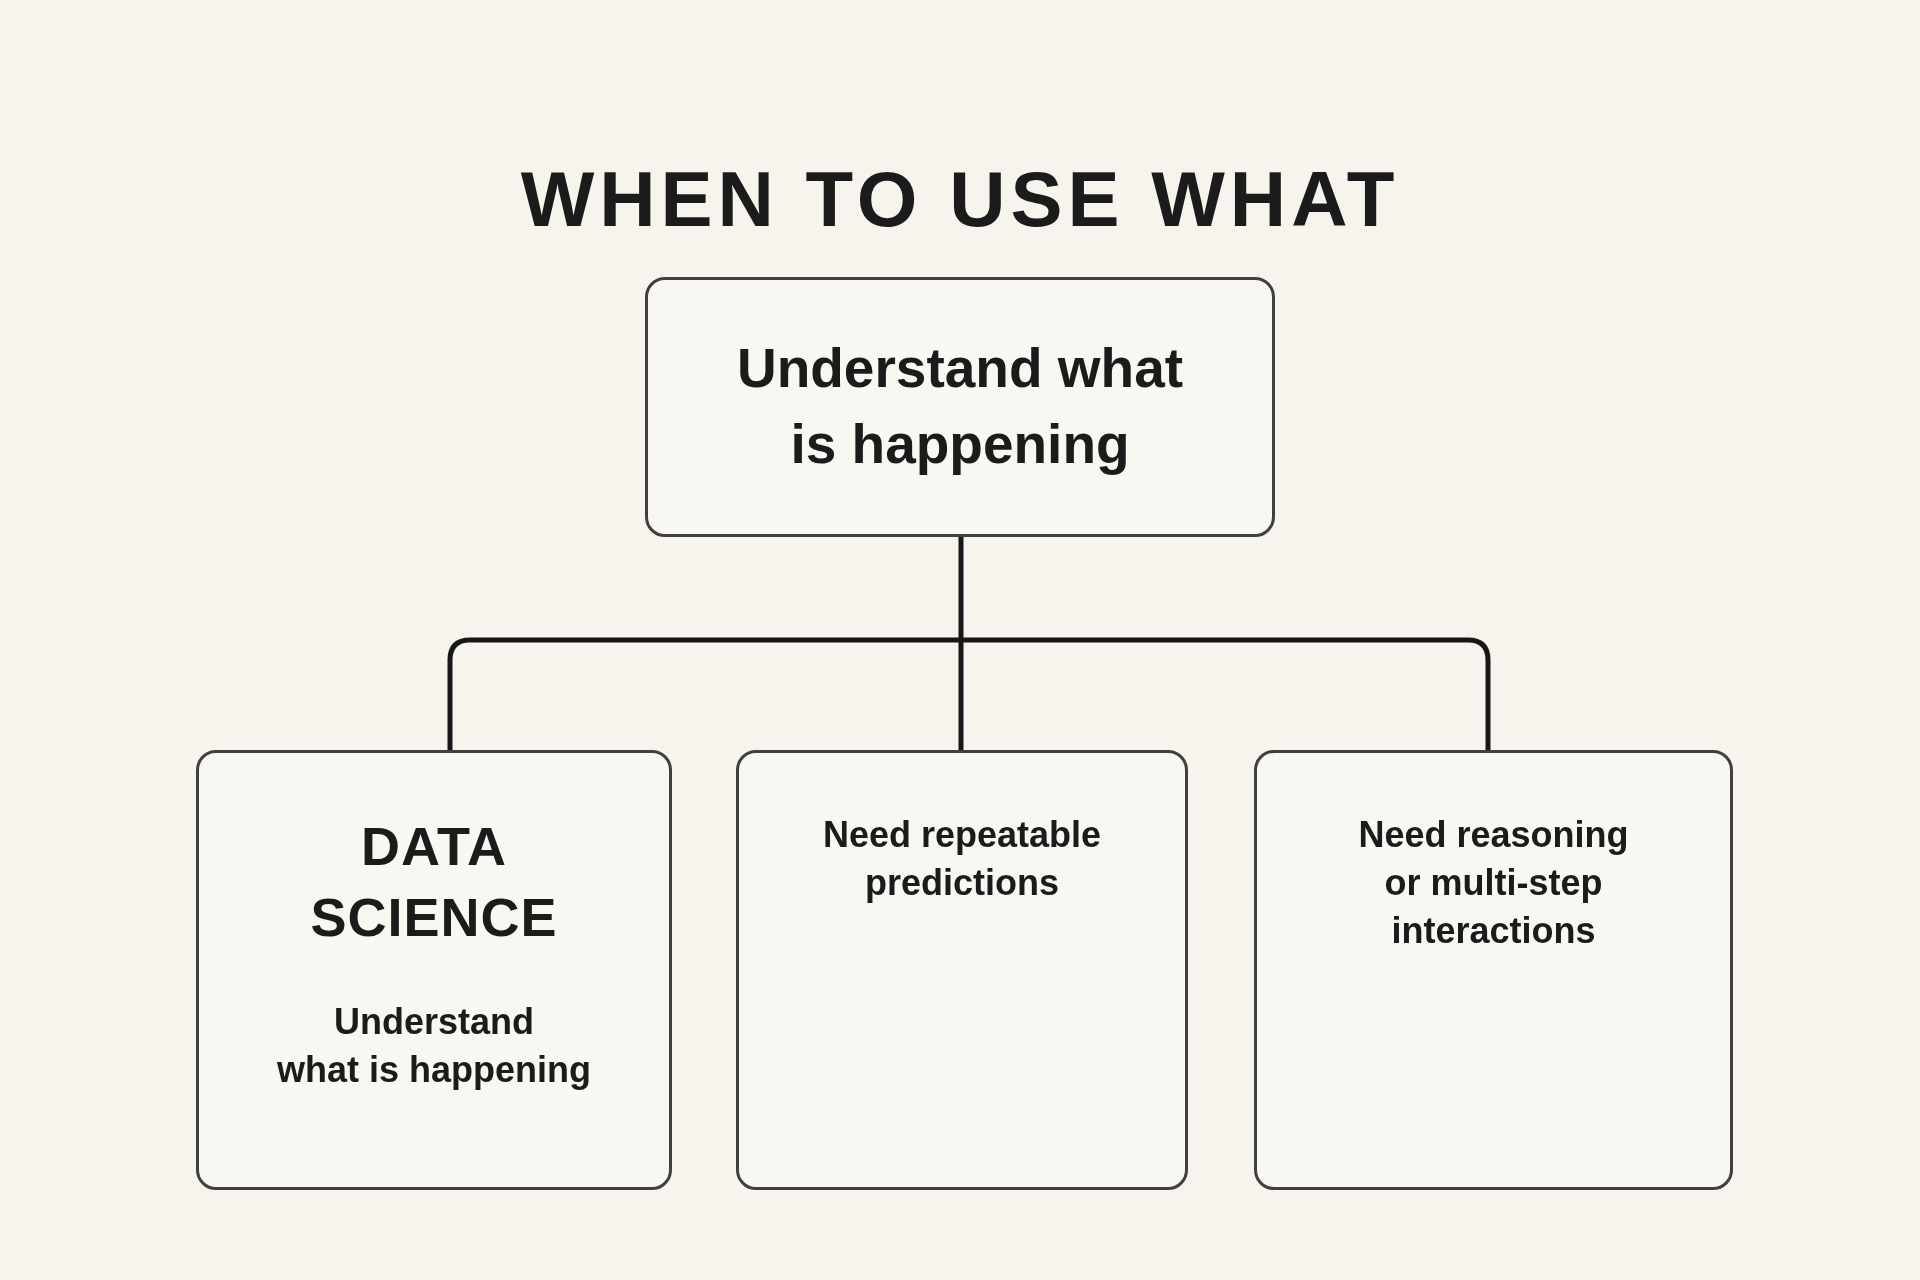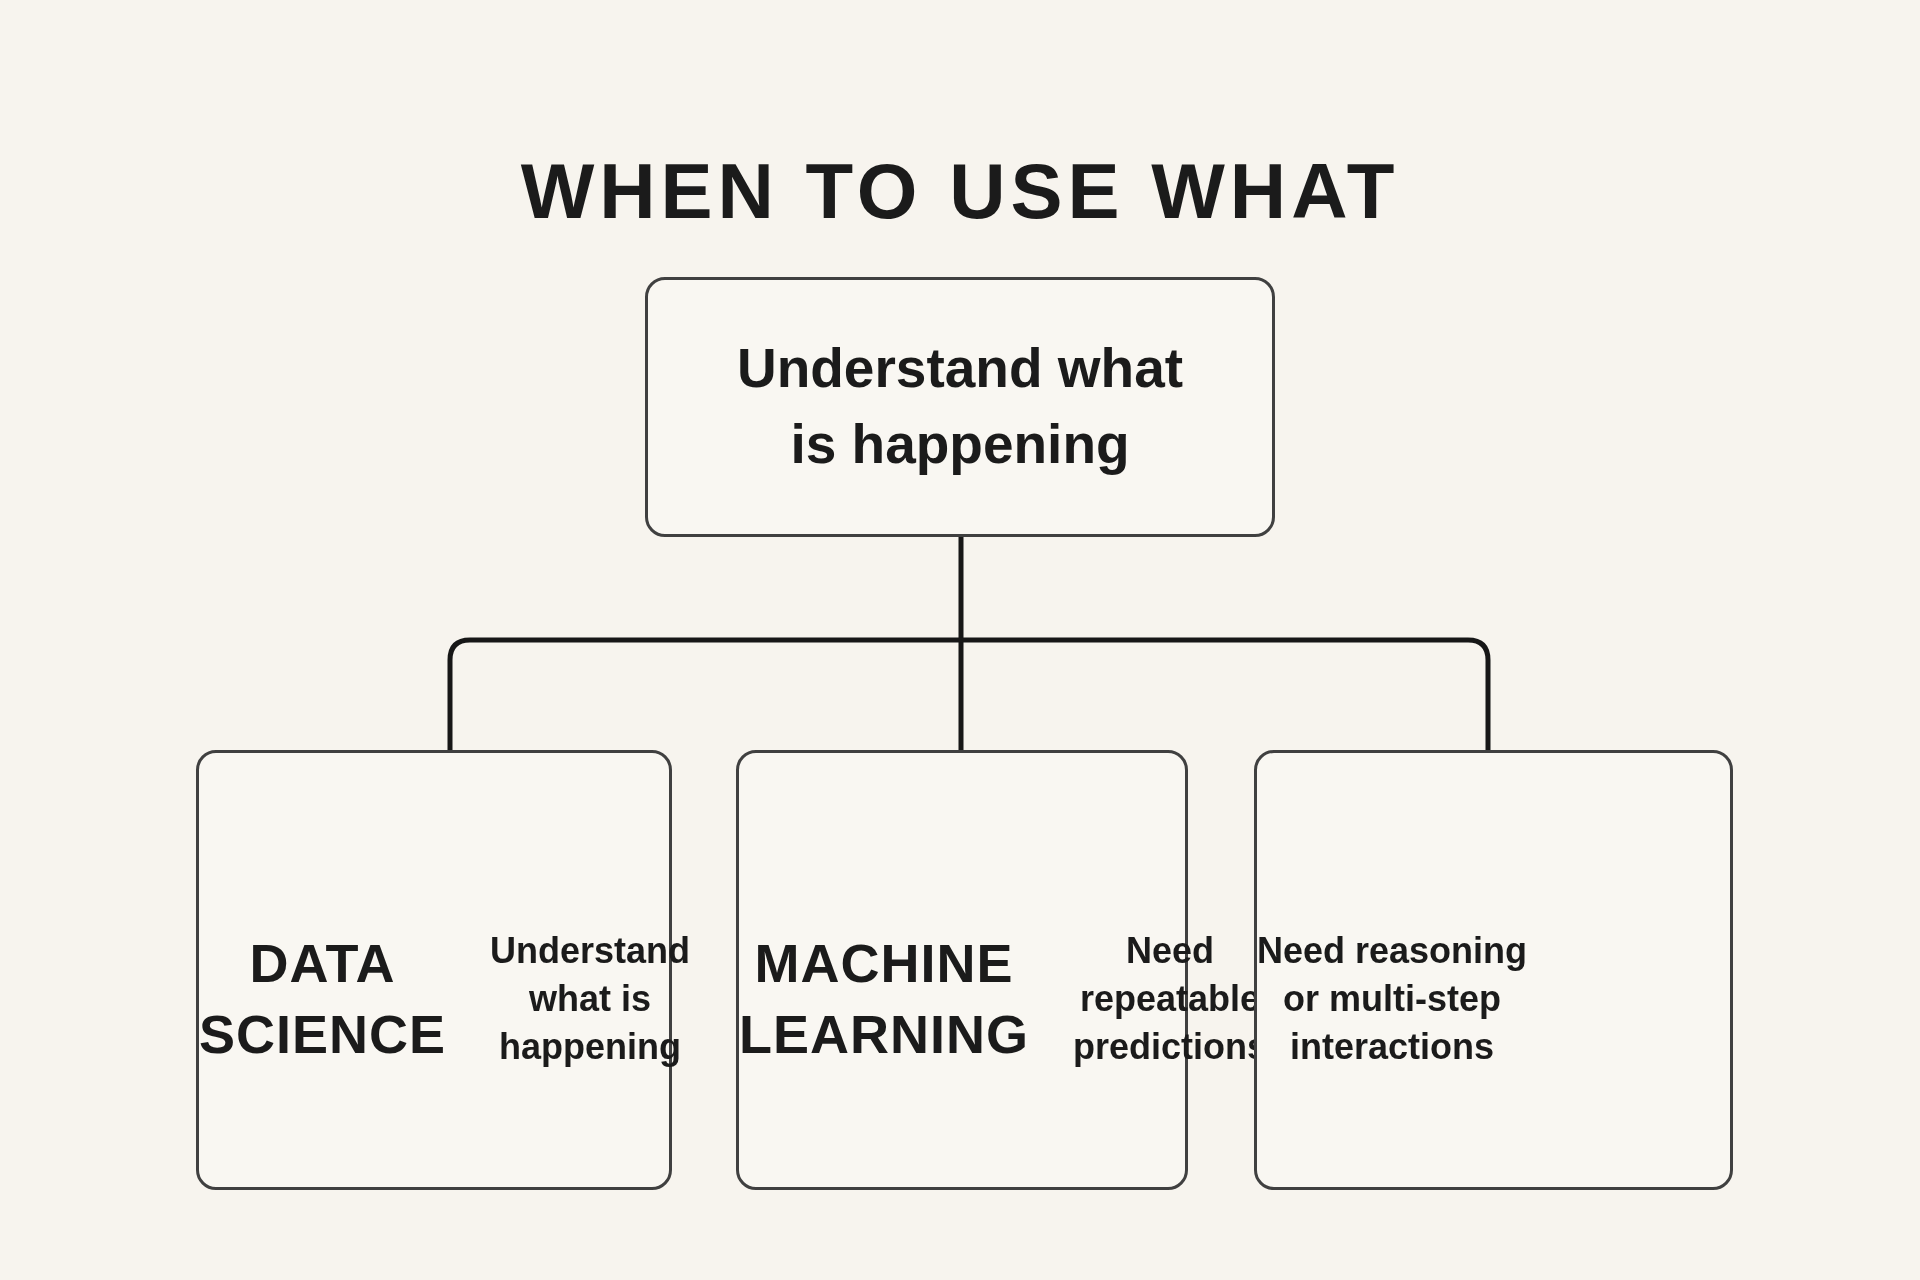--- a/index.html
+++ b/index.html
@@ -13,21 +13,21 @@
     height: 1280px;
     background: #f7f4ee;
     font-family: "Liberation Sans", sans-serif;
     color: #1b1b1b;
     overflow: hidden;
   }
   .diagram-title {
     position: absolute;
     left: 0;
     right: 0;
-    top: 100px;
+    top: 108px;
     text-align: center;
     font-size: 78px;
     font-weight: 700;
     letter-spacing: 5px;
     line-height: 1;
     white-space: pre-line;
     color: #1b1b1b;
   }
   .node {
     position: absolute;
@@ -49,21 +49,21 @@
     font-size: 55px;
     font-weight: 600;
     line-height: 1.38;
     text-align: center;
     white-space: pre-line;
   }
   .branch-node {
     top: 750px;
     height: 440px;
     display: flex;
-    flex-direction: row;
+    flex-direction: column;
     align-items: center;
     padding-top: 58px;
     gap: 44px;
   }
   .branch-data-science        { left: 196px;  width: 476px; }
   .branch-machine-learning    { left: 736px;  width: 452px; }
   .branch-artificial-intelligence { left: 1254px; width: 479px; }
   .branch-heading {
     font-size: 54px;
     font-weight: 700;
@@ -113,22 +113,20 @@
   </div>
 
   <div class="node branch-node branch-data-science">
     <div class="branch-heading">DATA
 SCIENCE</div>
     <div class="branch-description">Understand
 what is happening</div>
   </div>
 
   <div class="node branch-node branch-machine-learning">
-    <div class="branch-heading">MACHINE
-LEARNING</div>
     <div class="branch-description">Need repeatable
 predictions</div>
   </div>
 
   <div class="node branch-node branch-artificial-intelligence">
     <div class="branch-description">Need reasoning
 or multi-step
 interactions</div>
   </div>
 

